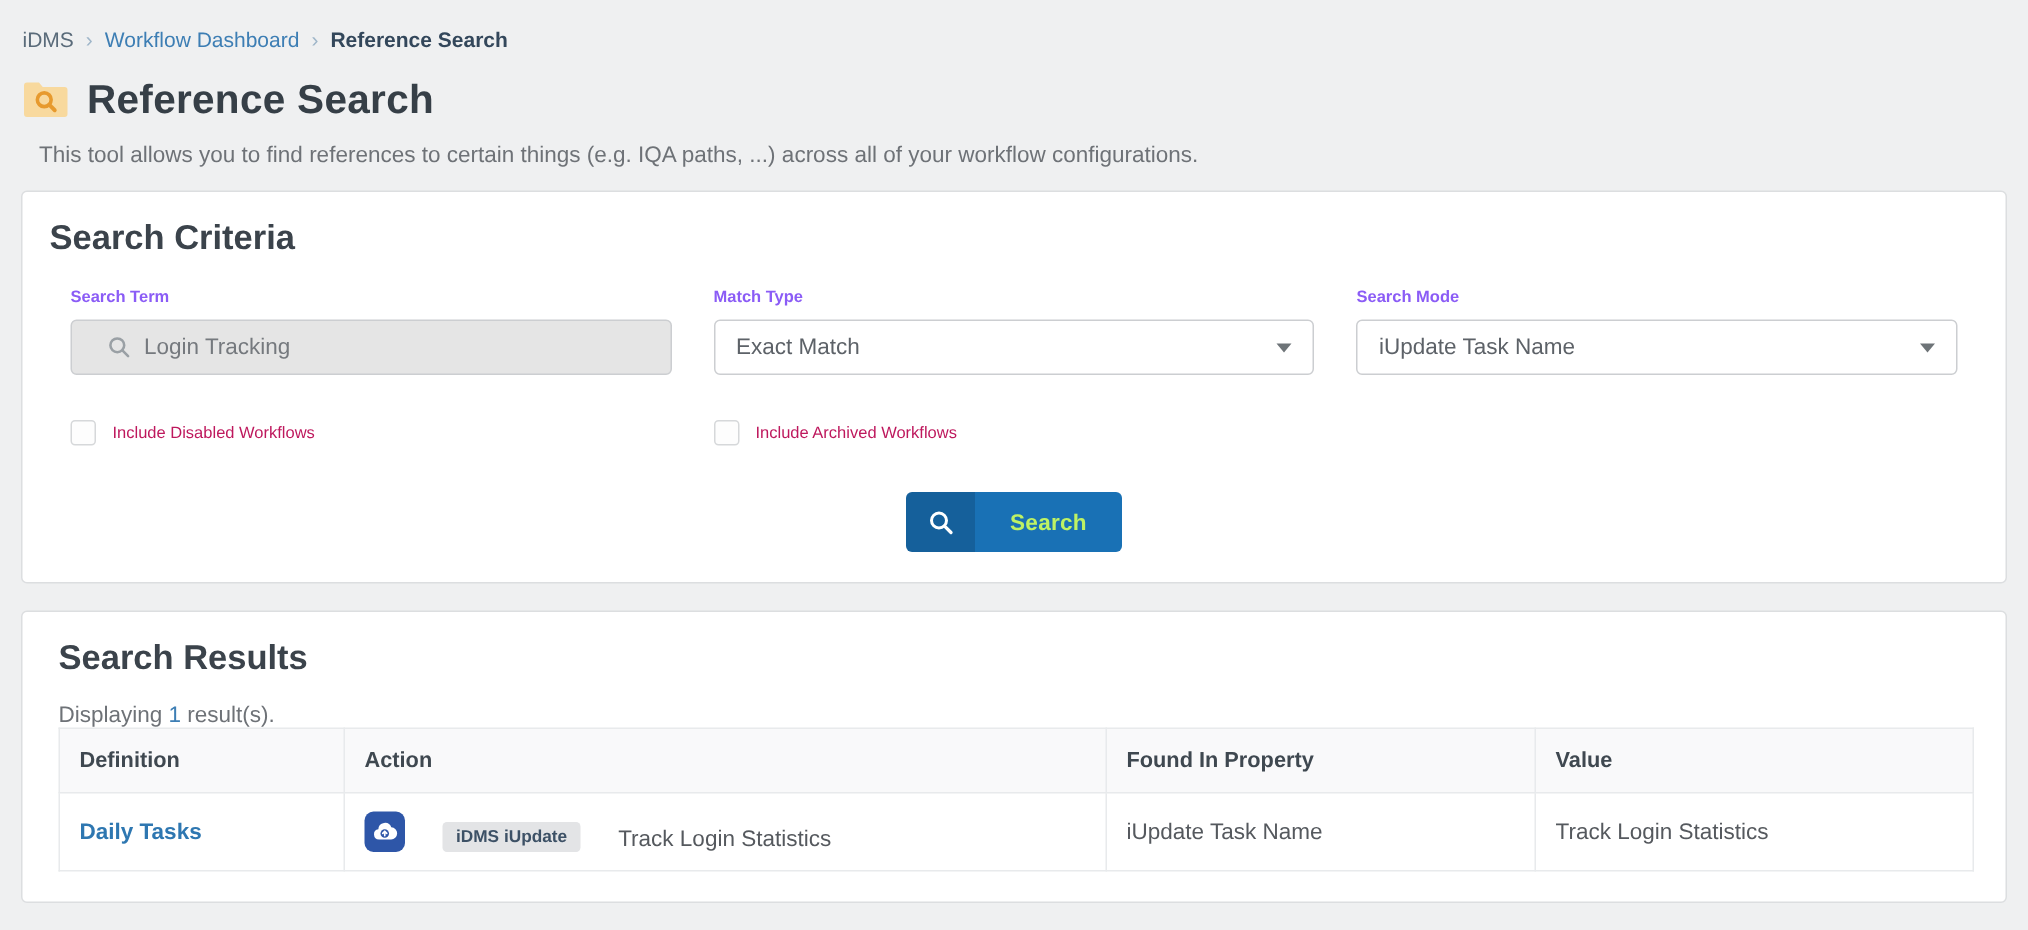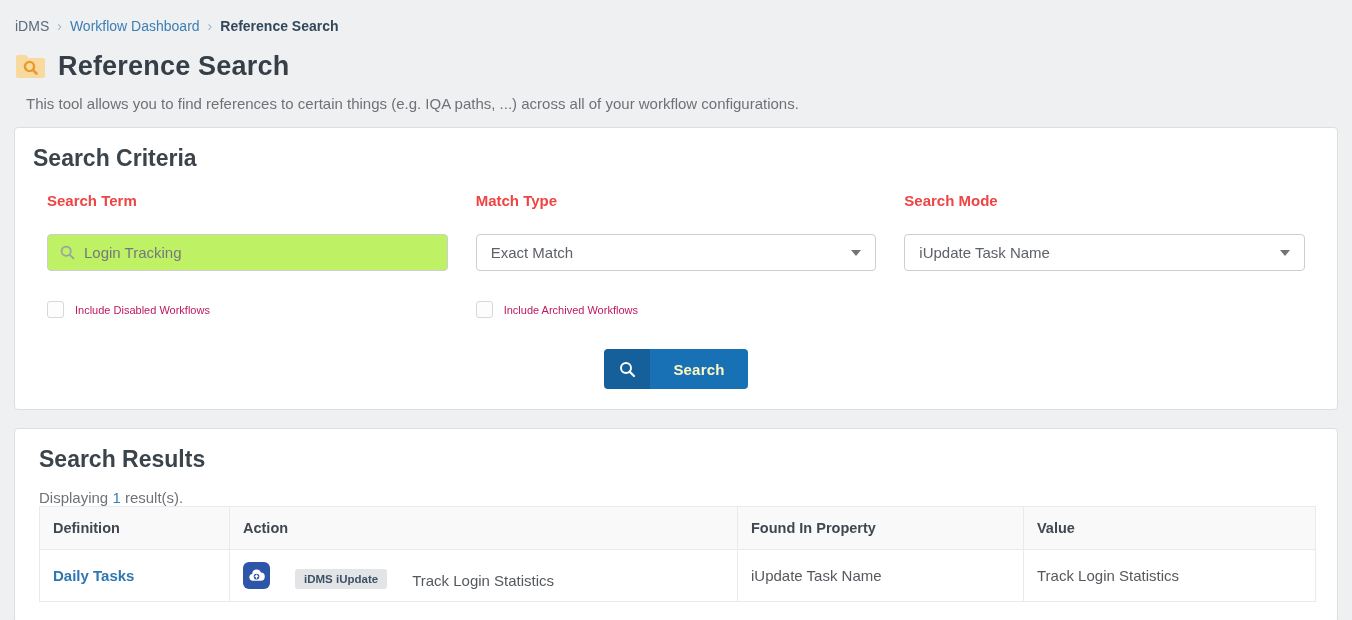--- a/index.html
+++ b/index.html
@@ -34,25 +34,25 @@
   .panel h2 { font-size: 23px; font-weight: 700; color: #3b434b; }
 
   
   .form-grid {
     display: grid;
     grid-template-columns: 1fr 1fr 1fr;
     column-gap: 28px;
     margin-top: 20px;
     padding: 0 14px;
   }
-  .field-label { font-size: 15px; font-weight: 700; color: #ef4444; margin-bottom: 25px; }
+  .field-label { font-size: 11px; font-weight: 700; color: #8b5cf6; margin-bottom: 9px; }
   .text-input-wrap {
     display: flex; align-items: center; gap: 9px;
     height: 37px; border: 1px solid #ccced1; border-radius: 4px;
-    background: #bef264; padding: 0 12px;
+    background: #e5e5e5; padding: 0 24px;
   }
   .text-input-wrap input {
     border: none; outline: none; flex: 1; font-size: 15px; color: #75797e;
     font-family: inherit; background: transparent;
   }
   .select {
     display: flex; align-items: center; justify-content: space-between;
     height: 37px; border: 1px solid #ccced1; border-radius: 4px;
     background: #fff; padding: 0 14px; font-size: 15px; color: #5d6润268;
     color: #5d6268; cursor: pointer;
@@ -76,21 +76,21 @@
   .button-row { display: flex; justify-content: center; margin-top: 31px; }
   .search-button {
     display: flex; align-items: stretch; width: 144px; height: 40px;
     border: none; border-radius: 4px; overflow: hidden; cursor: pointer;
     padding: 0; background: none; font-family: inherit;
   }
   .search-button .btn-icon-seg {
     width: 46px; background: #15609b; display: flex; align-items: center; justify-content: center;
   }
   .search-button .btn-label-seg {
-    flex: 1; background: #1971b5; color: #fef9c3; font-size: 15px; font-weight: 700;
+    flex: 1; background: #1971b5; color: #bef264; font-size: 15px; font-weight: 700;
     display: flex; align-items: center; justify-content: center; letter-spacing: .2px;
   }
 
   
   .results-summary { margin-top: 16px; font-size: 15px; color: #6e7277; }
   .results-summary .count { color: #3d7eb4; }
 
   table.results-table {
     width: 100%; border-collapse: collapse; 
     border: 1px solid #3b82f6; table-layout: fixed;

